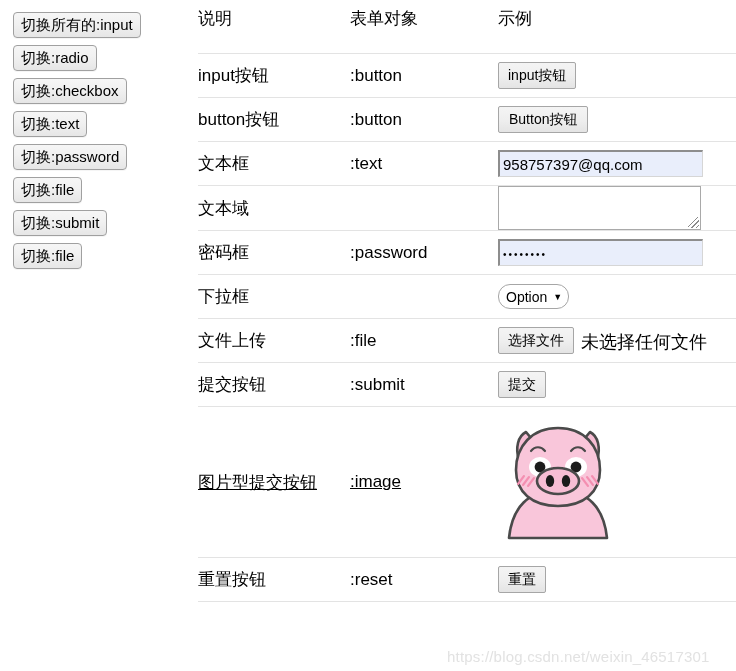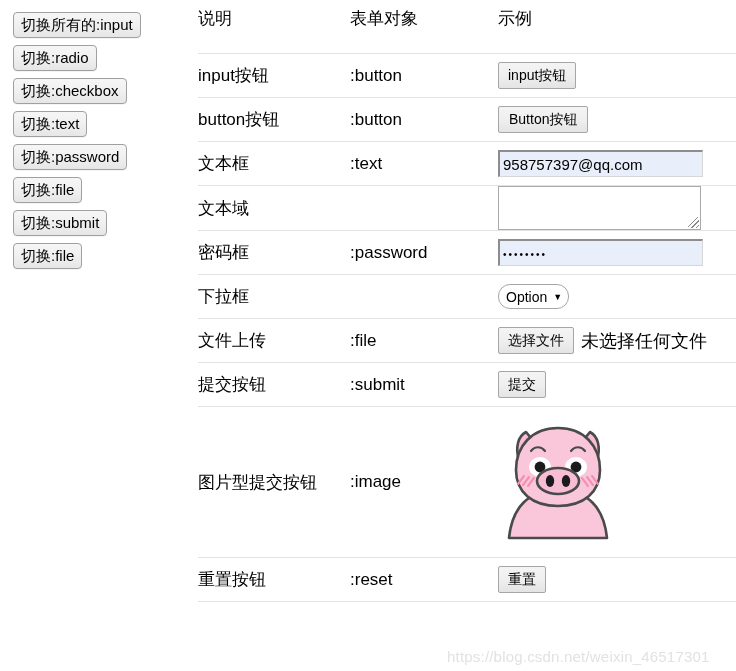--- a/index.html
+++ b/index.html
@@ -189,33 +189,33 @@
   .ui-select .caret {
     font-size: 9px;
     line-height: 1;
     color: #000;
     position: relative;
     top: 1px;
   }
 
   .file-row {
     display: flex;
-    align-items: center;
+    align-items: flex-end;
     gap: 7px;
   }
   .file-status {
     font-size: 18px;
     color: #000;
     white-space: nowrap;
   }
 
   .ui-btn.reset-btn { text-decoration: none; }
 
   
-  .row-image td { height: 150px; }
+  .row-image td { height: 150px; text-decoration: underline; }
   .cell-desc-image { vertical-align: middle; }
   .pig-holder {
     width: 120px;
     height: 128px;
     display: block;
   }
 
   
   #watermark {
     position: absolute;

